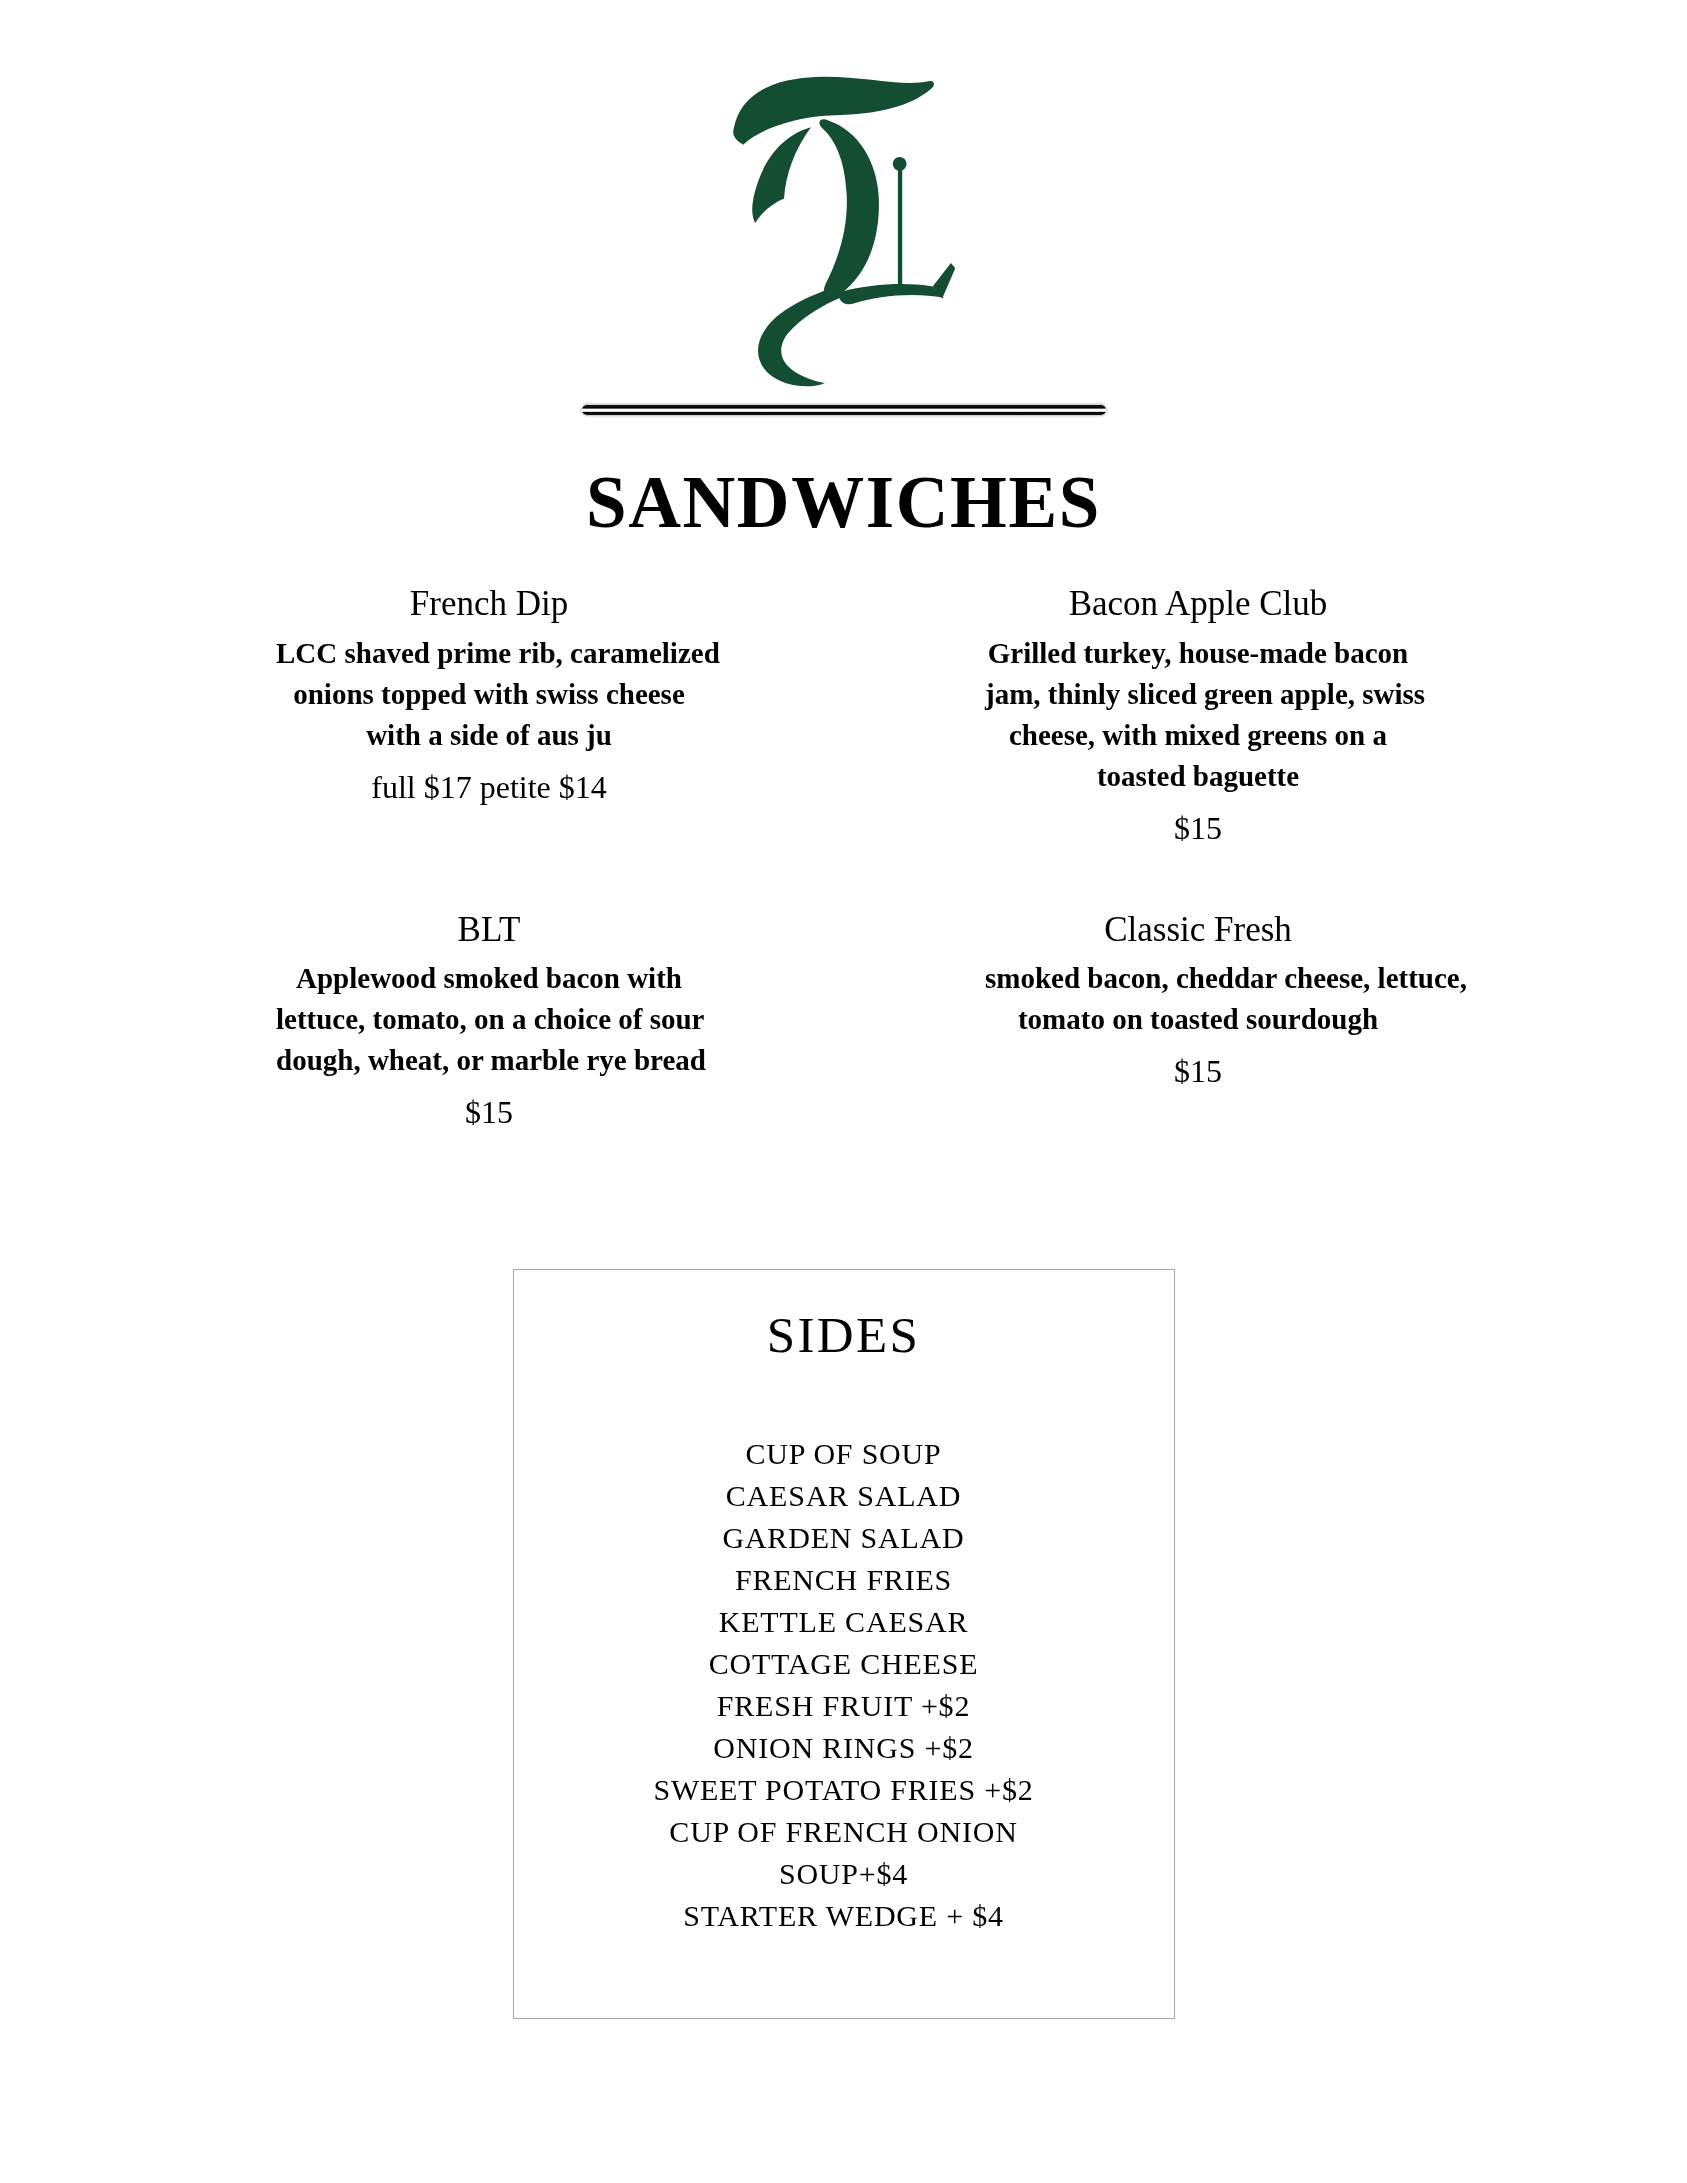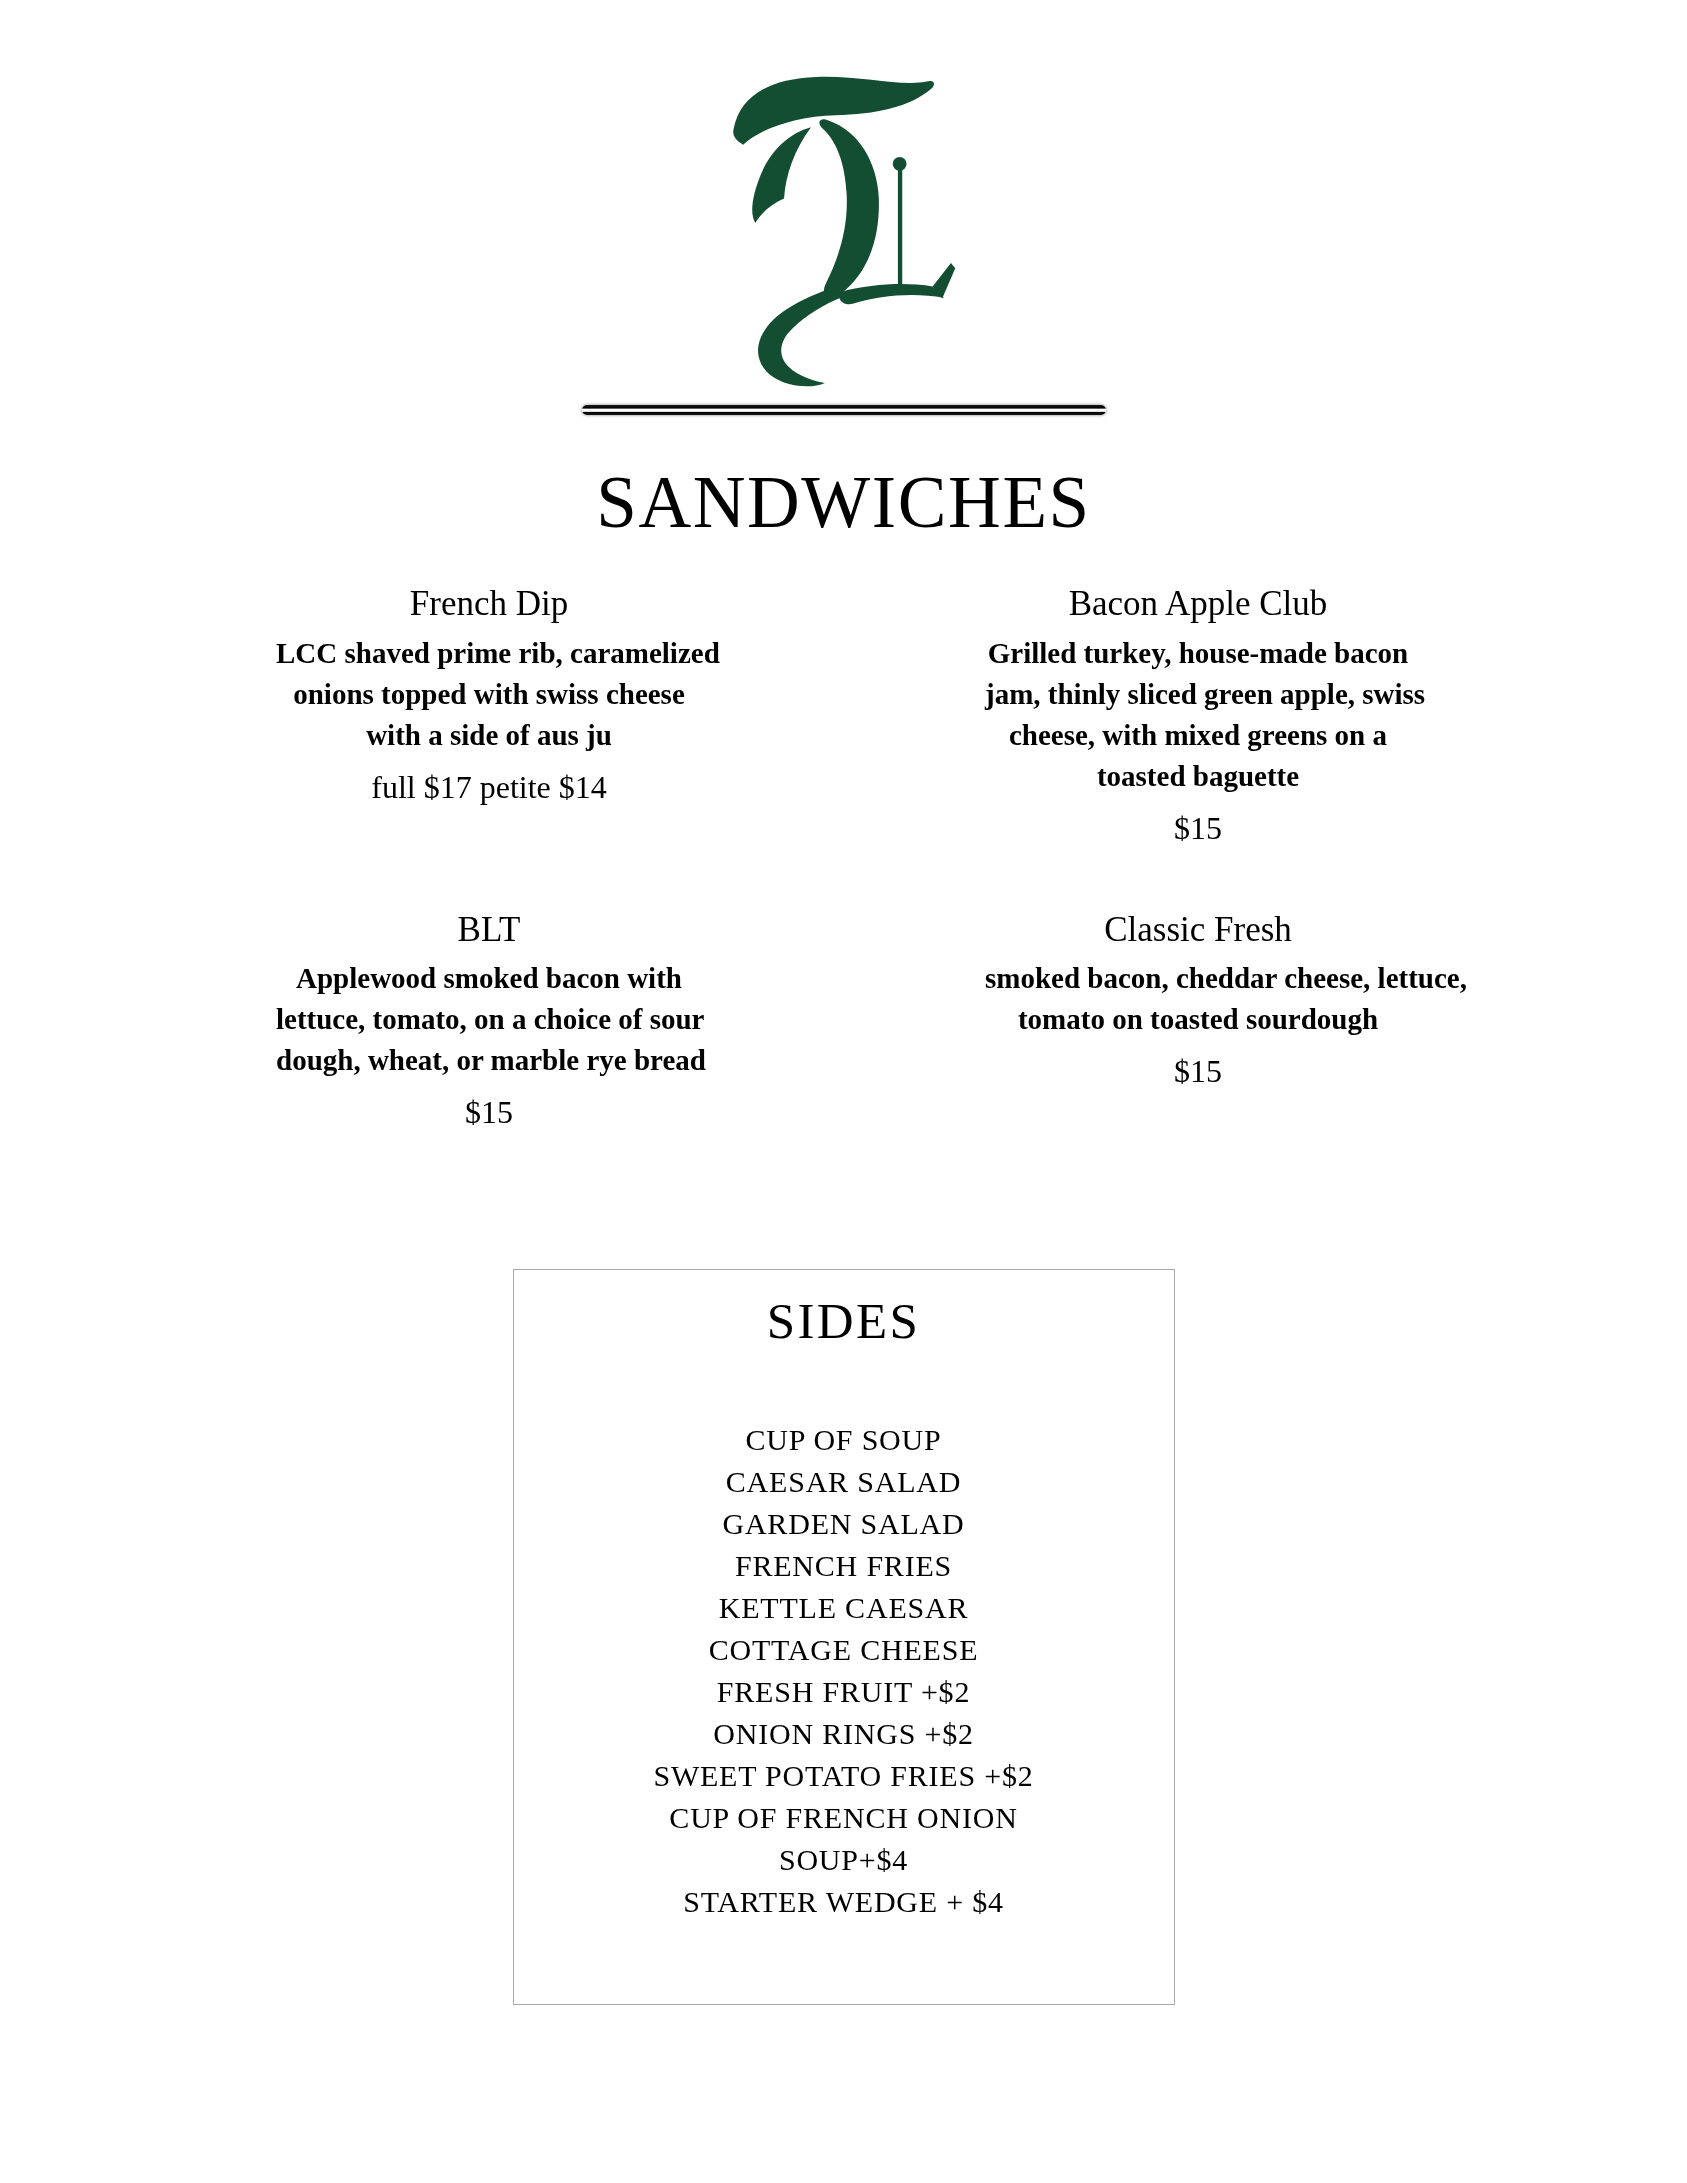--- a/index.html
+++ b/index.html
@@ -31,21 +31,21 @@
       #ffffff 4px, #ffffff 6.4px,
       #000000 7.1px, #1a1a1a 10.3px);
     box-shadow: 0 0 3.2px rgba(0,0,0,0.55);
   }
   .page-title {
     margin-top: 48px;
     text-align: center;
     font-size: 73px;
     line-height: 79px;
     letter-spacing: 1.6px;
-    font-weight: 400;
+    font-weight: 700;
   }
   .sandwich-grid {
     width: 1233px;
     margin: 40px auto 0 auto;
     display: grid;
     grid-template-columns: 524px 524px;
     column-gap: 185px;
     row-gap: 60px;
   }
   .item { text-align: center; }
@@ -65,21 +65,21 @@
   .item-price {
     margin-top: 11px;
     font-size: 32px;
     line-height: 40px;
   }
   .sides-box {
     width: 660px;
     height: 713px;
     margin: 137px auto 0 auto;
     border: 1.6px solid #a8a8a8;
-    padding-top: 21px;
+    padding-top: 35px;
     box-sizing: content-box;
     text-align: center;
   }
   .sides-title {
     font-size: 51px;
     line-height: 60px;
     letter-spacing: 2.4px;
   }
   .sides-list {
     margin: 68px auto 12px auto;

